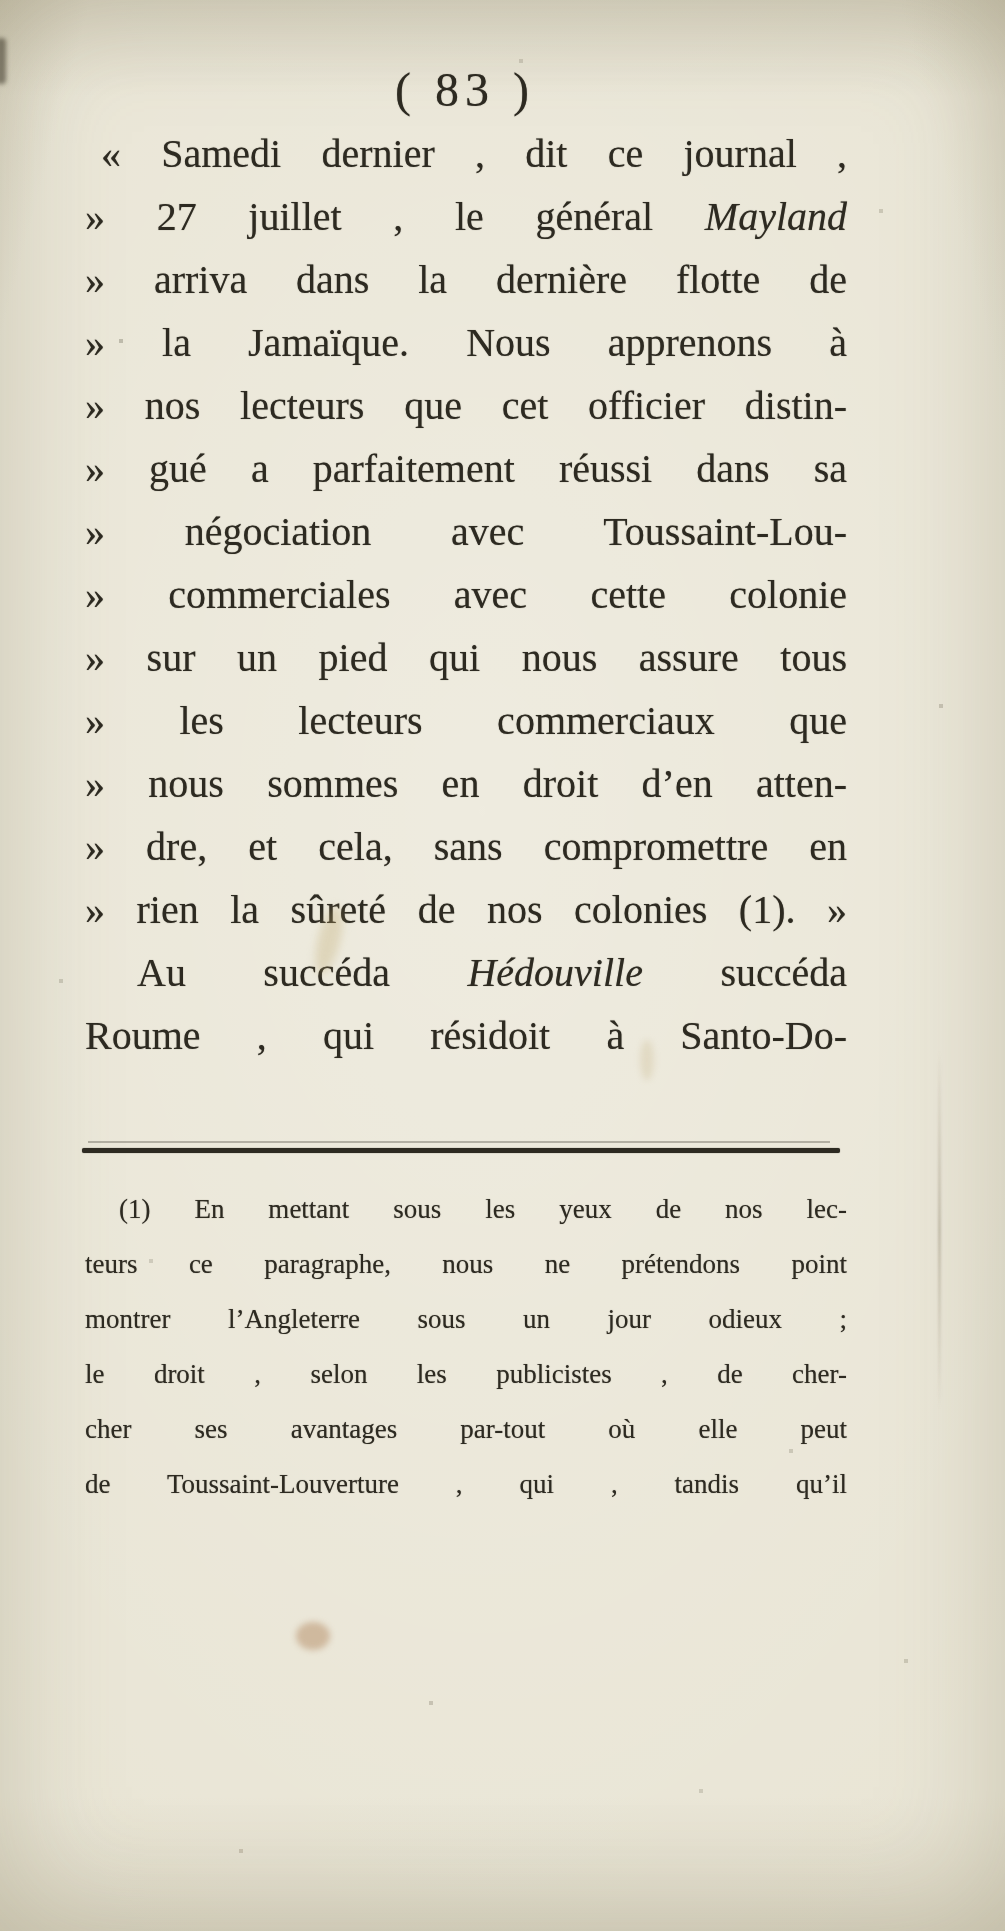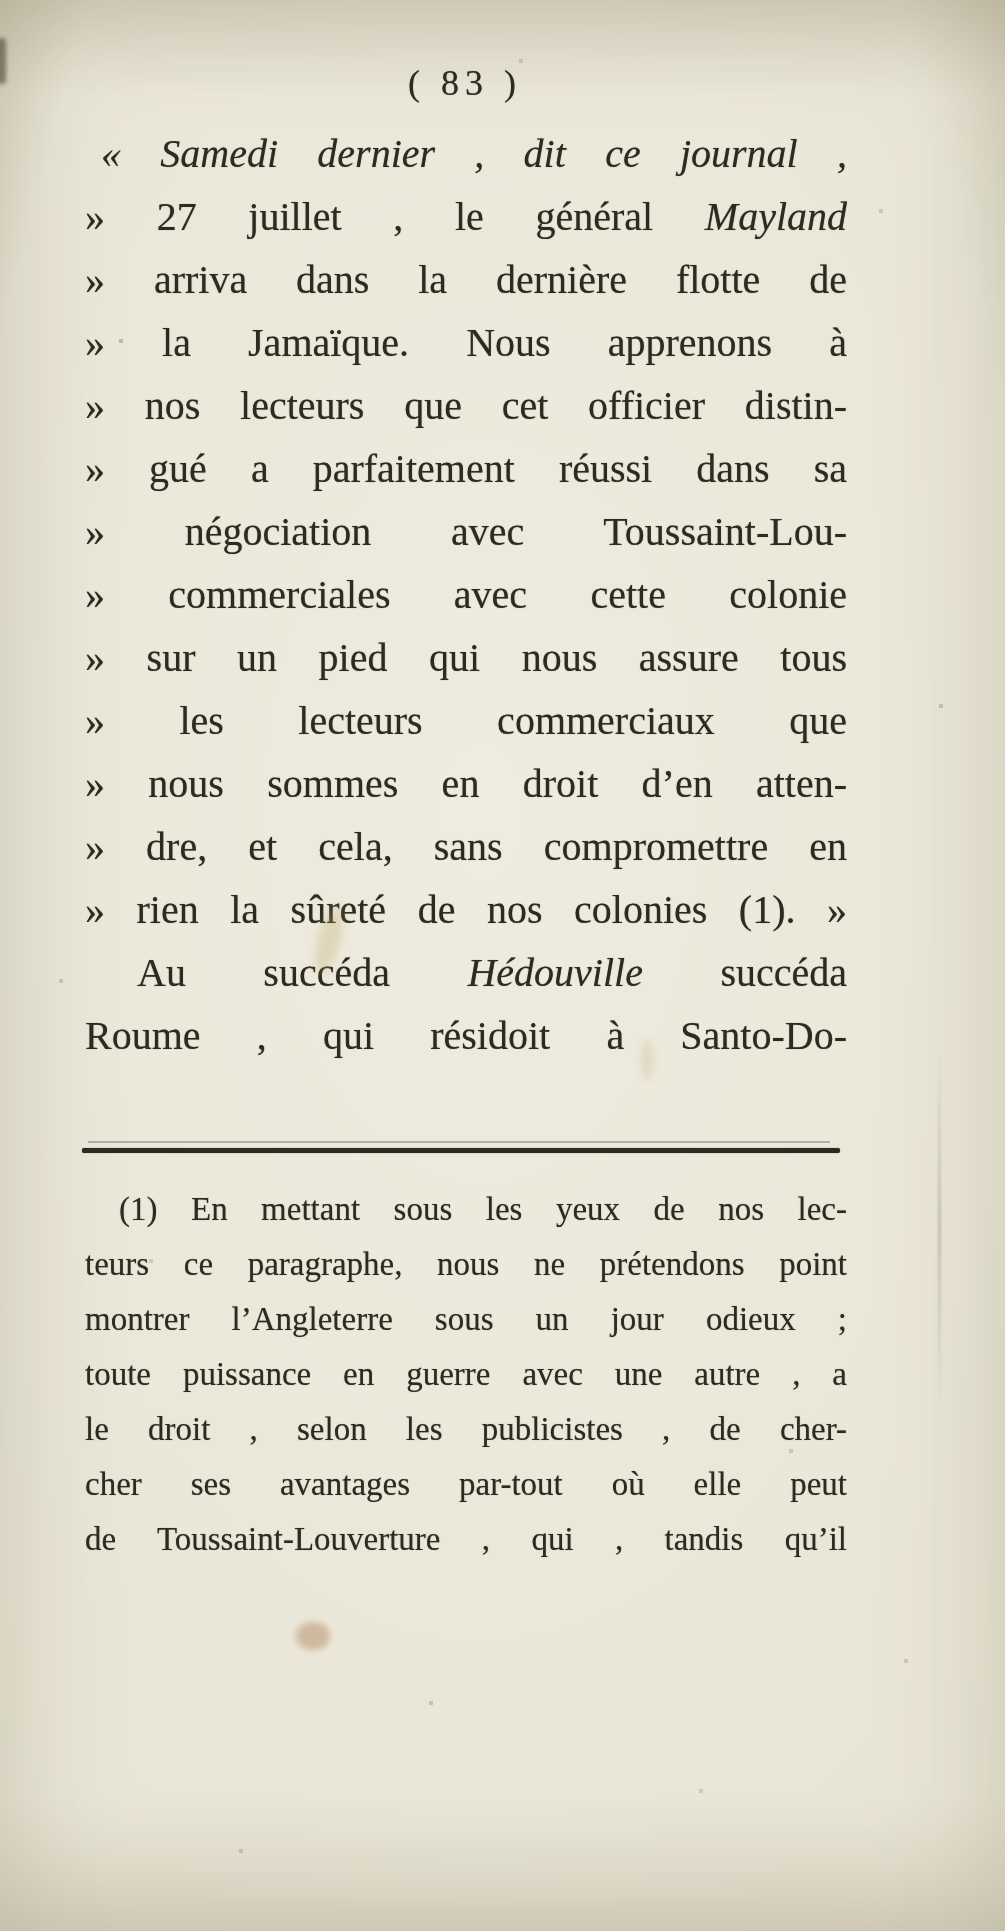--- a/index.html
+++ b/index.html
@@ -21,21 +21,21 @@
       #e9e5d5;
     box-shadow: inset 0 0 120px rgba(120,110,80,0.28);
     color: #2d2a21;
   }
   .pagenum {
     position: absolute;
     top: 62px;
     left: 85px;
     width: 760px;
     text-align: center;
-    font-size: 36px;
+    font-size: 48px;
     letter-spacing: 6px;
     text-shadow: 0 0 1px rgba(45,42,33,0.55);
   }
   .maintext {
     position: absolute;
     top: 122px;
     left: 85px;
     width: 762px;
   }
   .maintext .tline {
@@ -49,21 +49,21 @@
   }
   .footnote {
     position: absolute;
     top: 1182px;
     left: 85px;
     width: 762px;
   }
   .footnote .tline {
     height: 55px;
     line-height: 55px;
-    font-size: 33px;
+    font-size: 27px;
     text-align: justify;
     text-align-last: justify;
     text-shadow: 0 0 1px rgba(45,42,33,0.5);
   }
   .it { font-style: italic; }
   .rule {
     position: absolute;
     top: 1148px;
     left: 82px;
     width: 758px;
@@ -130,21 +130,21 @@
   }
 </style>
 </head>
 <body>
 
 <div class="page">
   <div class="edge-mark"></div>
   <div class="pagenum">( 83 )</div>
 
   <div class="maintext" id="main-text">
-      <div class="tline" style="padding-left: 16px; font-style: italic;"><span class="">« Samedi dernier , dit ce journal ,</span></div>
+      <div class="tline" style="padding-left: 16px;"><span class="">« Samedi dernier , dit ce journal ,</span></div>
       <div class="tline"><span class="">» 27 juillet , le général </span><span class="it">Mayland</span></div>
       <div class="tline"><span class="">» arriva dans la dernière flotte de</span></div>
       <div class="tline"><span class="">» la Jamaïque. Nous apprenons à</span></div>
       <div class="tline"><span class="">» nos lecteurs que cet officier distin-</span></div>
       <div class="tline"><span class="">» gué a parfaitement réussi dans sa</span></div>
       <div class="tline"><span class="">» négociation avec Toussaint-Lou-</span></div>
       <div class="tline"><span class="">» commerciales avec cette colonie</span></div>
       <div class="tline"><span class="">» sur un pied qui nous assure tous</span></div>
       <div class="tline"><span class="">» les lecteurs commerciaux que</span></div>
       <div class="tline"><span class="">» nous sommes en droit d’en atten-</span></div>
@@ -153,21 +153,20 @@
       <div class="tline" style="padding-left: 52px;"><span class="">Au succéda </span><span class="it">Hédouville</span><span class=""> succéda</span></div>
       <div class="tline"><span class="">Roume , qui résidoit à Santo-Do-</span></div>
     </div>
 
   <div class="rule"></div>
 
   <div class="footnote" id="footnote-text">
       <div class="tline" style="padding-left: 34px;"><span class="">(1) En mettant sous les yeux de nos lec-</span></div>
       <div class="tline"><span class="">teurs ce paragraphe, nous ne prétendons point</span></div>
       <div class="tline"><span class="">montrer l’Angleterre sous un jour odieux ;</span></div>
-      <div class="tline"><span class="">toute puissance en guerre avec une autre , a</span></div>
       <div class="tline"><span class="">le droit , selon les publicistes , de cher-</span></div>
       <div class="tline"><span class="">cher ses avantages par-tout où elle peut</span></div>
       <div class="tline"><span class="">de Toussaint-Louverture , qui , tandis qu’il</span></div>
     </div>
 
   <div class="stain stain-1"></div>
   <div class="stain stain-2"></div>
   <div class="stain stain-3"></div>
   <div class="crease"></div>
   <div class="specks"></div>

